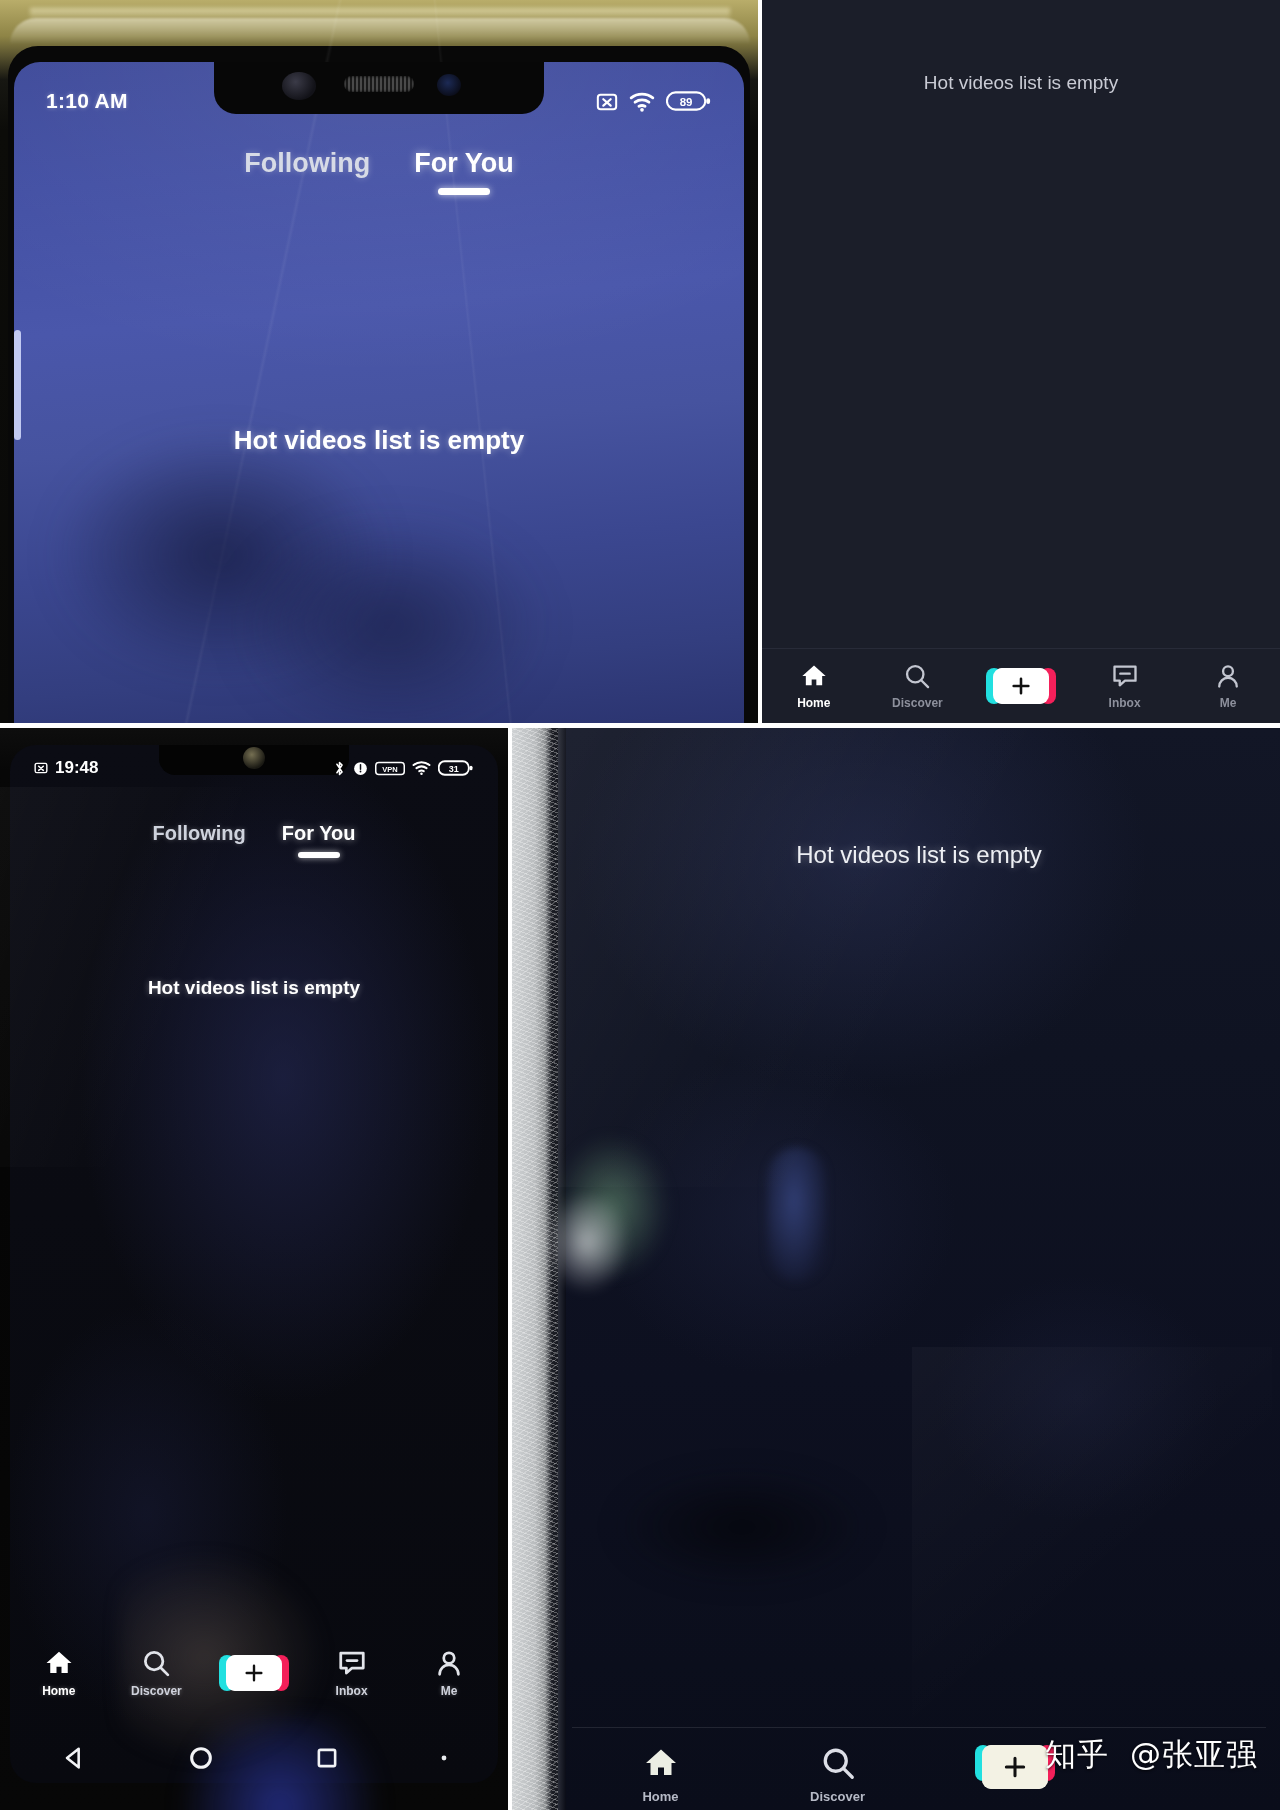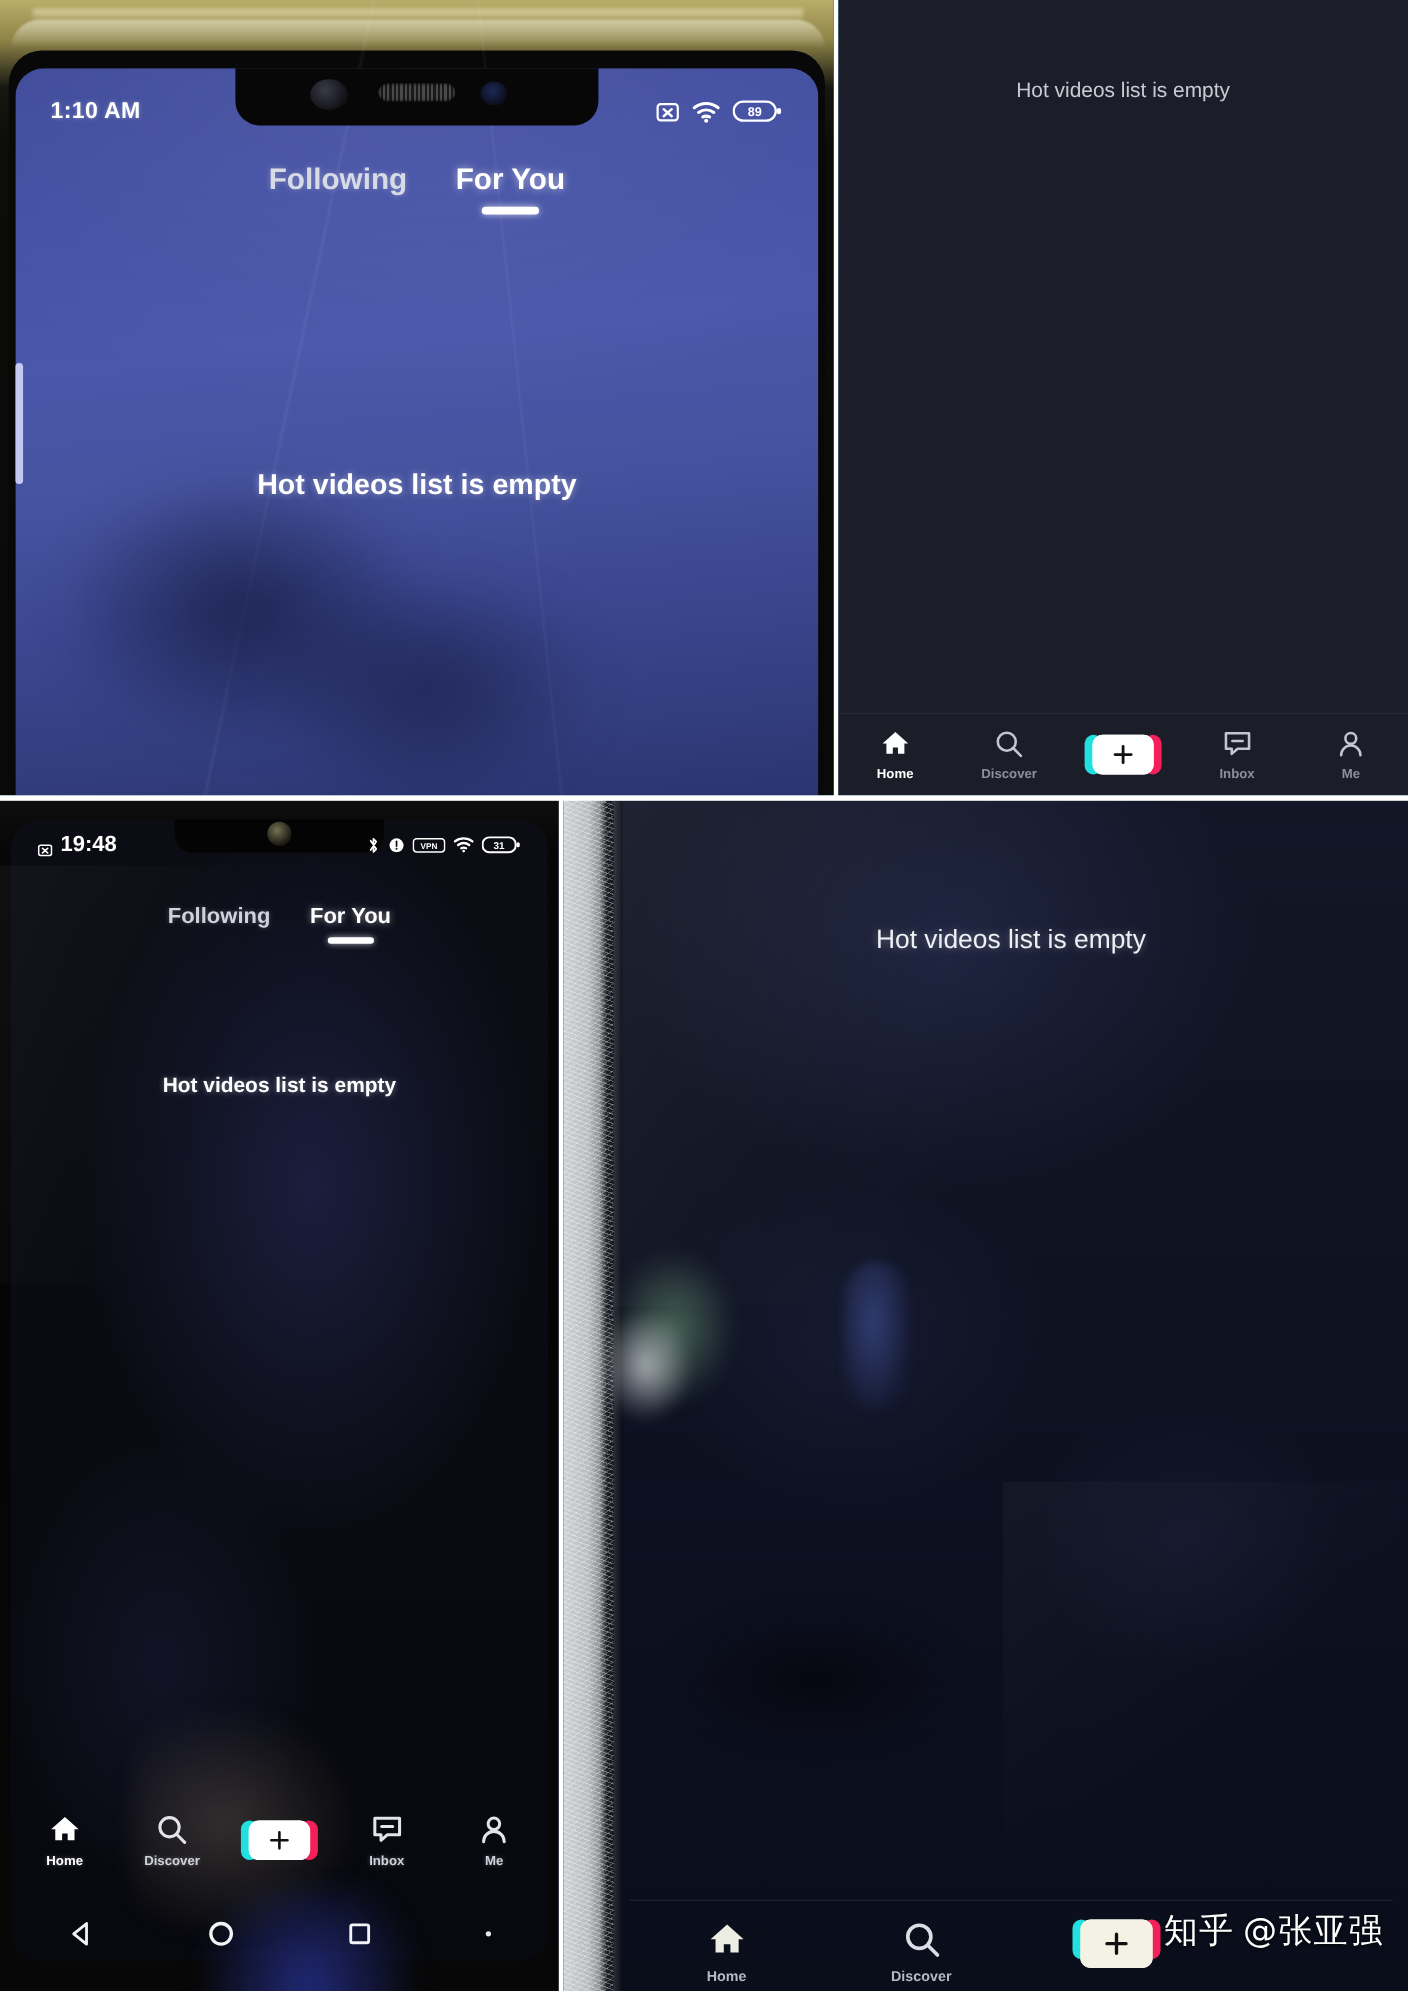--- a/index.html
+++ b/index.html
@@ -1,19 +1,19 @@
 <!DOCTYPE html>
 <html><head>
 <meta charset="utf-8">
 <style>
   html,body{margin:0;padding:0;background:#ffffff;}
   body{width:1280px;height:1810px;overflow:hidden;
        font-family:"Liberation Sans","DejaVu Sans",sans-serif;}
 
-  .collage{position:relative;width:1280px;height:1810px;background:#0369a1;}
+  .collage{position:relative;width:1280px;height:1810px;background:#0f172a;}
 
   
   .panel{position:absolute;overflow:hidden;}
 
   
   #panel-tl{left:0;top:0;width:758px;height:723px;background:#0b0b08;}
   .tl-case{position:absolute;left:0;top:0;width:758px;height:723px;
            background:
              linear-gradient(180deg,#b9ad6a 0%,#8e8446 5%,#171712 11%,#0c0c09 18%,#090908 100%);
   }
@@ -107,21 +107,21 @@
         background:radial-gradient(ellipse at 50% 45%,rgba(38,48,140,.85),rgba(30,38,110,0) 72%);
         filter:blur(10px);}
   .bl-glare{position:absolute;left:0;top:60px;width:508px;height:380px;
         background:linear-gradient(110deg,rgba(255,255,255,.035) 0%,rgba(255,255,255,0) 40%);}
   .bl-notch{position:absolute;left:50%;transform:translateX(-50%);top:18px;width:190px;height:30px;
         background:#040404;border-radius:0 0 16px 16px;}
   .bl-cam{position:absolute;left:50%;transform:translateX(-50%);top:20px;width:22px;height:22px;
         border-radius:50%;background:radial-gradient(circle at 40% 35%,#756f52,#1b1a14 70%);}
   .bl-statusbar{position:absolute;left:10px;right:10px;top:28px;height:26px;
         display:flex;align-items:center;justify-content:space-between;padding:0 24px;}
-  .bl-time{color:#fff;font-size:20px;font-weight:bold;display:flex;align-items:flex-end;gap:7px;}
+  .bl-time{color:#fff;font-size:17px;font-weight:bold;display:flex;align-items:center;gap:7px;}
   .bl-sysicons{display:flex;align-items:center;gap:7px;}
   .bl-tabs{position:absolute;left:0;right:0;top:95px;display:flex;justify-content:center;gap:36px;}
   .bl-tab{color:#cfd3dd;font-size:20px;font-weight:bold;position:relative;
         text-shadow:0 0 5px rgba(255,255,255,.25);}
   .bl-tab.active{color:#fff;text-shadow:0 0 7px rgba(255,255,255,.5);}
   .bl-underline{position:absolute;left:50%;transform:translateX(-50%);bottom:-13px;
         width:42px;height:6px;border-radius:3px;background:#fff;box-shadow:0 0 6px rgba(255,255,255,.65);}
   .bl-empty{position:absolute;left:0;right:0;top:250px;text-align:center;color:#fff;
         font-size:19px;font-weight:bold;text-shadow:0 0 6px rgba(255,255,255,.4);}
   .bl-nav{position:absolute;left:10px;right:10px;bottom:98px;height:78px;display:flex;align-items:center;}
@@ -163,21 +163,21 @@
   .br-empty{position:absolute;left:46px;right:0;top:114px;text-align:center;color:#eef0f4;
         font-size:24px;text-shadow:0 0 8px rgba(255,255,255,.35);}
   .br-navline{position:absolute;left:60px;right:14px;top:1000px;height:1px;background:rgba(255,255,255,.10);}
   .br-nav{position:absolute;left:60px;right:0;top:1018px;height:70px;display:flex;align-items:flex-start;}
   .br-navitem{flex:1;display:flex;flex-direction:column;align-items:center;gap:8px;}
   .br-navlabel{font-size:13px;color:#b6bac6;font-weight:bold;}
 
   
   .watermark{position:absolute;right:22px;bottom:34px;color:#ffffff;font-size:31px;
         letter-spacing:1px;text-shadow:0 1px 3px rgba(0,0,0,.8);
-        font-family:"DejaVu Sans",sans-serif;z-index:50;display:flex;align-items:center;gap:8px;}
+        font-family:"DejaVu Sans",sans-serif;z-index:50;display:flex;align-items:center;gap:21px;}
 
   
   .divider-v{position:absolute;background:#ffffff;}
   .divider-h{position:absolute;background:#ffffff;}
 
   svg{display:block;}
 </style>
 </head>
 <body>
 

